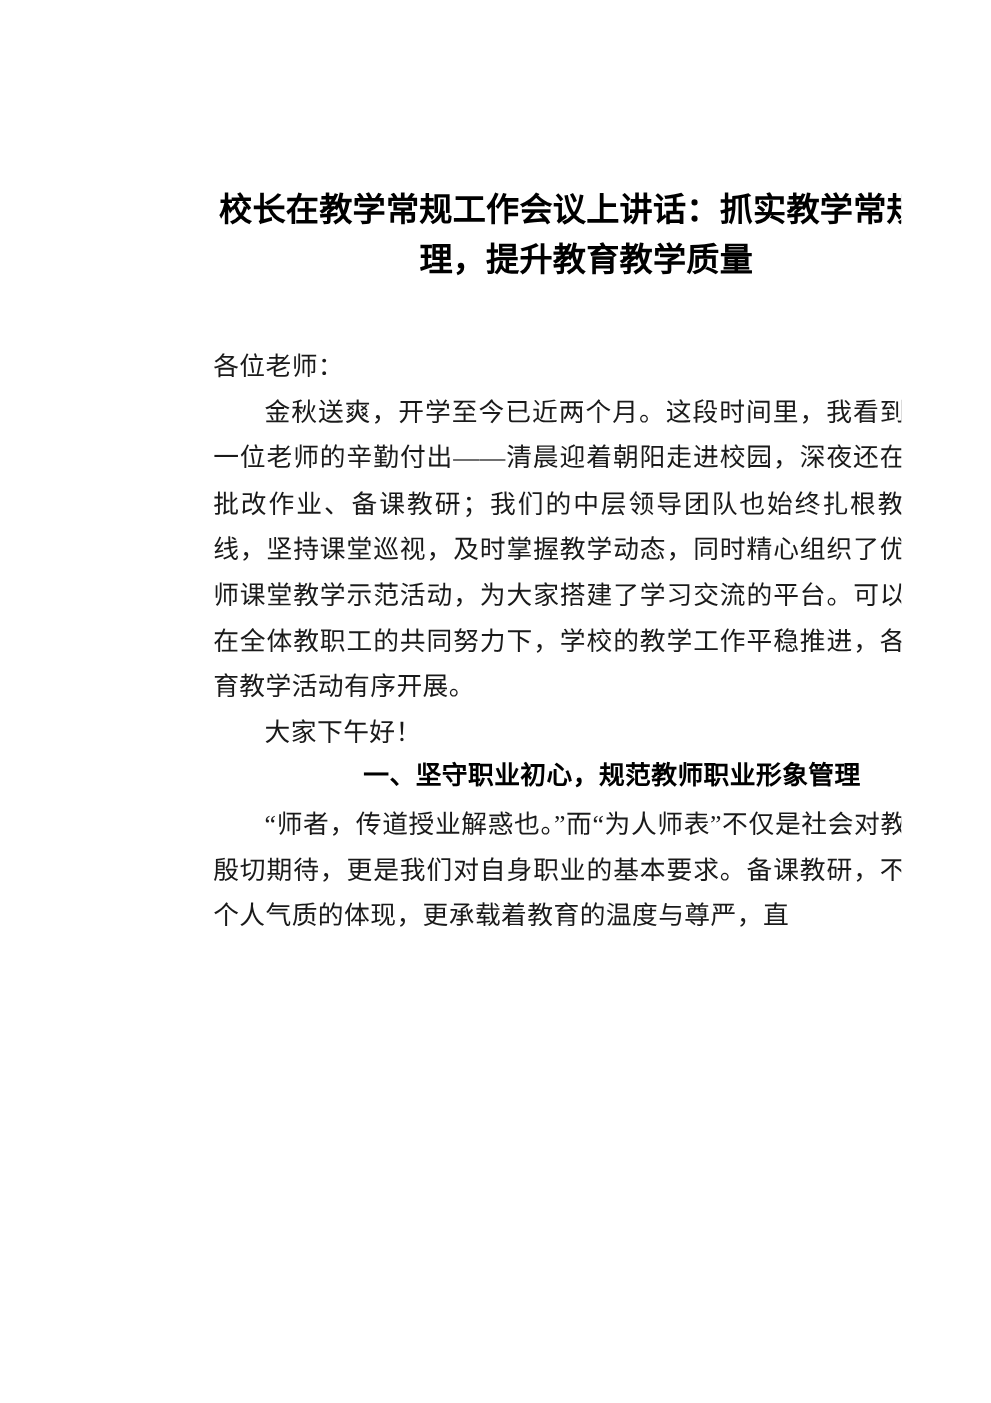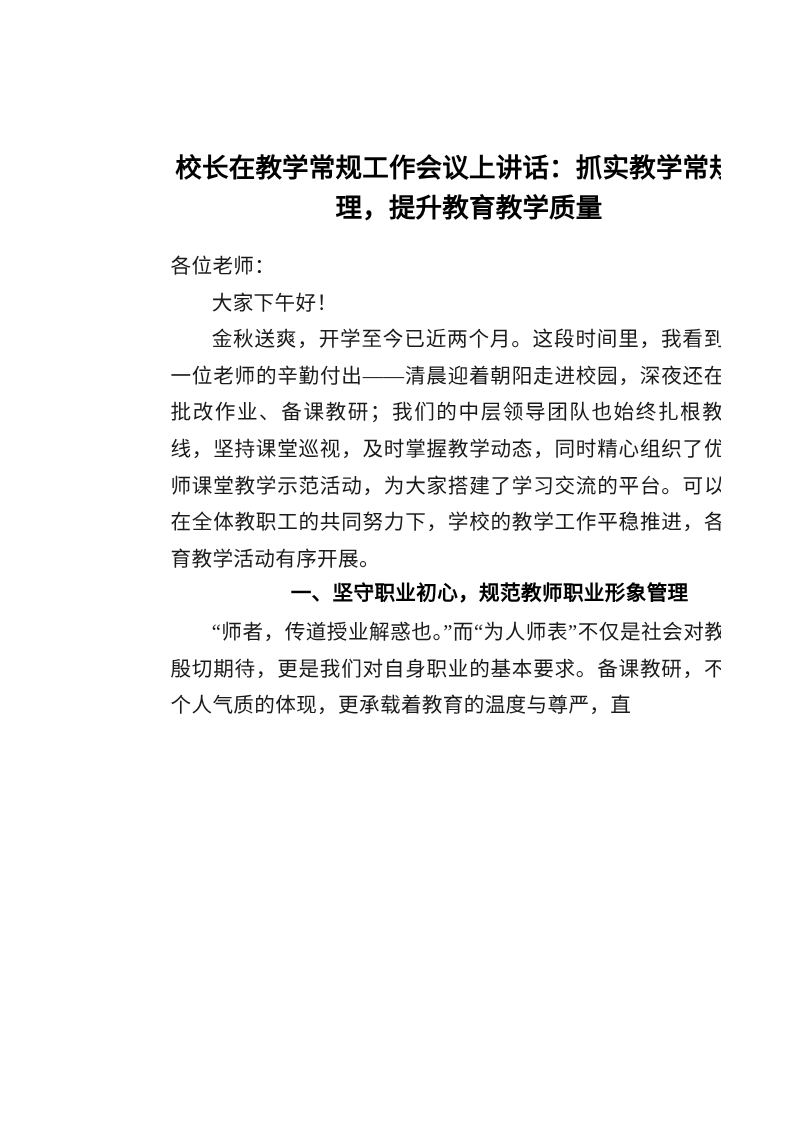--- a/index.html
+++ b/index.html
@@ -48,21 +48,21 @@
     font-size: 20.6px;
     line-height: 36.6px;
     color: #1a1a1a;
     text-align: justify;
     text-justify: inter-ideograph;
     letter-spacing: 0.35px;
     font-weight: normal;
   }
 
   .salutation {
-    margin-top: 20px;
+    margin-top: 48px;
   }
 
   .indent {
     text-indent: 2em;
   }
 
   .section-heading {
     margin: 0;
     padding: 0;
     font-family: Liberation Mono, monospace;
@@ -82,23 +82,23 @@
 </head>
 <body>
 
 <div class="page">
   <div class="content">
 
     <h1 class="doc-title">校长在教学常规工作会议上讲话：抓实教学常规管理，提升教育教学质量</h1>
 
     <p class="body-text salutation">各位老师：</p>
 
+    <p class="body-text indent para">金秋送爽，开学至今已近两个月。这段时间里，我看到了每一位老师的辛勤付出——清晨迎着朝阳走进校园，深夜还在灯下批改作业、备课教研；我们的中层领导团队也始终扎根教学一线，坚持课堂巡视，及时掌握教学动态，同时精心组织了优秀教师课堂教学示范活动，为大家搭建了学习交流的平台。可以说，在全体教职工的共同努力下，学校的教学工作平稳推进，各项教育教学活动有序开展。</p>
+
     <p class="body-text indent para">大家下午好！</p>
-
-    <p class="body-text indent para">金秋送爽，开学至今已近两个月。这段时间里，我看到了每一位老师的辛勤付出——清晨迎着朝阳走进校园，深夜还在灯下批改作业、备课教研；我们的中层领导团队也始终扎根教学一线，坚持课堂巡视，及时掌握教学动态，同时精心组织了优秀教师课堂教学示范活动，为大家搭建了学习交流的平台。可以说，在全体教职工的共同努力下，学校的教学工作平稳推进，各项教育教学活动有序开展。</p>
 
 
     <p class="section-heading">一、坚守职业初心，规范教师职业形象管理</p>
 
     <p class="body-text indent para">“师者，传道授业解惑也。”而“为人师表”不仅是社会对教师的殷切期待，更是我们对自身职业的基本要求。备课教研，不仅是个人气质的体现，更承载着教育的温度与尊严，直</p>
 
   </div>
 </div>
 
 </body></html>

